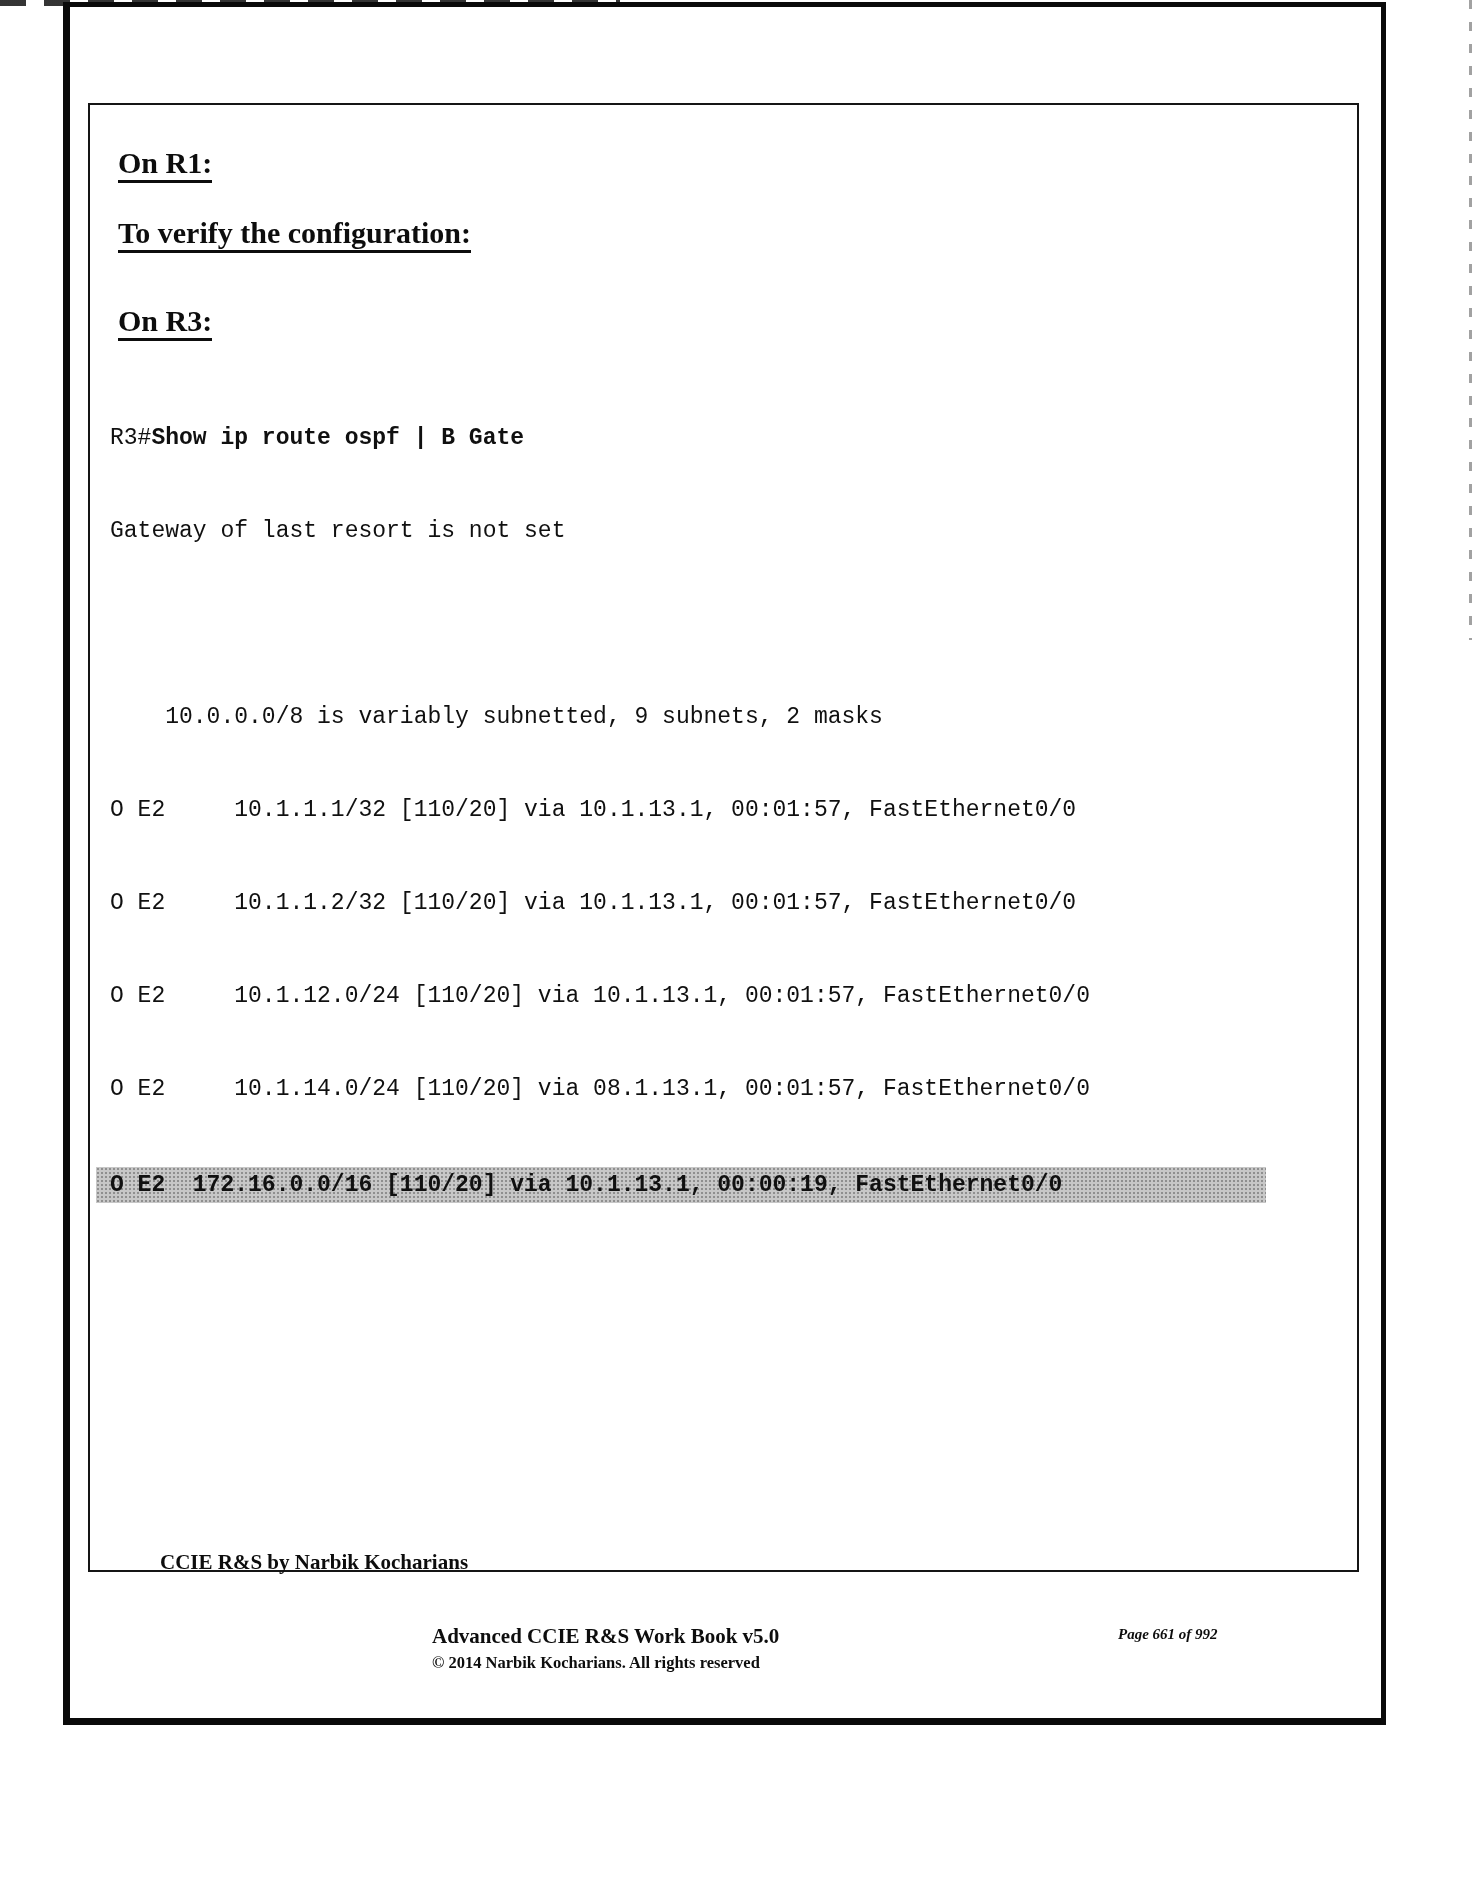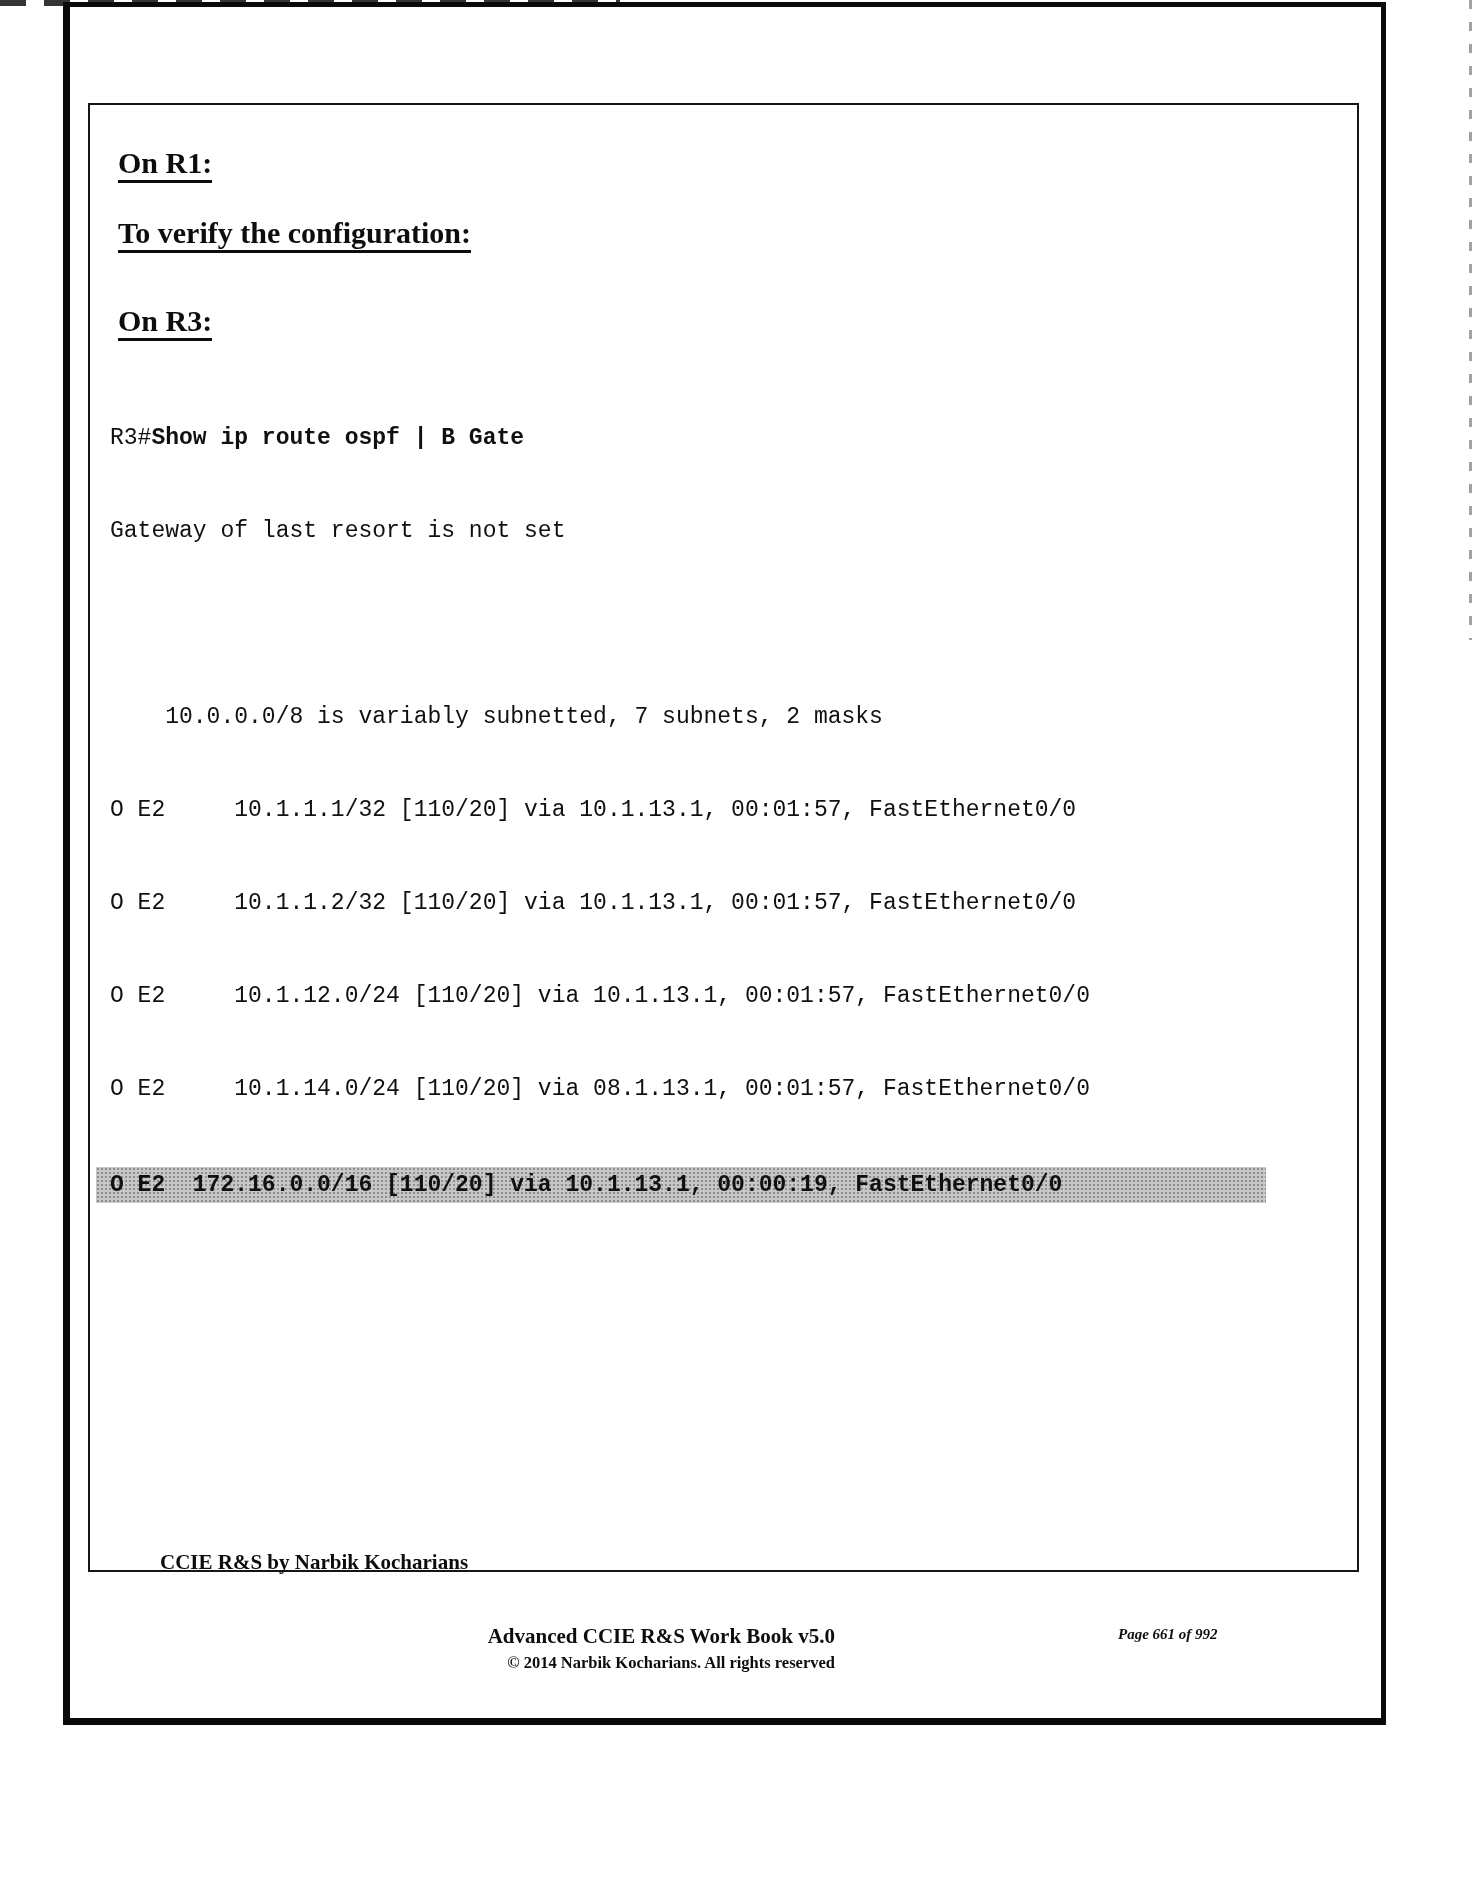--- a/index.html
+++ b/index.html
@@ -36,21 +36,21 @@
     background-image:radial-gradient(#8f8f8f 1px, transparent 1.4px);
     background-size:4px 4px; }
 
   .h1-top   { margin-top:40px; }
   .code-1   { margin-top:30px; }
   .h-verify1{ margin-top:34px; }
   .h-onr3   { margin-top:52px; }
   .code-2   { margin-top:22px; }
 
   .footer-left  { position:absolute; left:160px; top:1550px; font-weight:bold; font-size:21px; }
-  .footer-center{ position:absolute; left:455px; top:1624px; width:380px; text-align:right; }
+  .footer-center{ position:absolute; left:432px; top:1624px; width:380px; text-align:left; }
   .footer-center .l1 { font-weight:bold; font-size:21px; }
   .footer-center .l2 { font-weight:bold; font-size:16.5px; margin-top:4px; }
   .footer-right { position:absolute; left:1118px; top:1626px; font-weight:bold;
                   font-style:italic; font-size:15px; }
 </style>
 </head>
 <body>
 
 <div class="top-dashes"></div>
 <div class="right-dash-line"></div>
@@ -62,21 +62,21 @@
 
 
   <div class="heading h-verify1"><span>To verify the configuration:</span></div>
 
   <div class="heading h-onr3"><span>On R3:</span></div>
 
   <div class="codeblock code-2">
     <div class="codeline"><span>R3#</span><span class="b">Show ip route ospf | B Gate</span></div>
     <div class="codeline">Gateway of last resort is not set</div>
     <div class="codeline"></div>
-    <div class="codeline">    10.0.0.0/8 is variably subnetted, 7 subnets, 2 masks</div>
+    <div class="codeline">    10.0.0.0/8 is variably subnetted, 9 subnets, 2 masks</div>
     <div class="codeline">O E2     10.1.1.1/32 [110/20] via 10.1.13.1, 00:01:57, FastEthernet0/0</div>
     <div class="codeline">O E2     10.1.1.2/32 [110/20] via 10.1.13.1, 00:01:57, FastEthernet0/0</div>
     <div class="codeline">O E2     10.1.12.0/24 [110/20] via 10.1.13.1, 00:01:57, FastEthernet0/0</div>
     <div class="codeline">O E2     10.1.14.0/24 [110/20] via 08.1.13.1, 00:01:57, FastEthernet0/0</div>
     <div class="hl-row">O E2  172.16.0.0/16 [110/20] via 10.1.13.1, 00:00:19, FastEthernet0/0</div>
   </div>
 
 </div>
 
 <div class="footer-left">CCIE R&amp;S by Narbik Kocharians</div>

